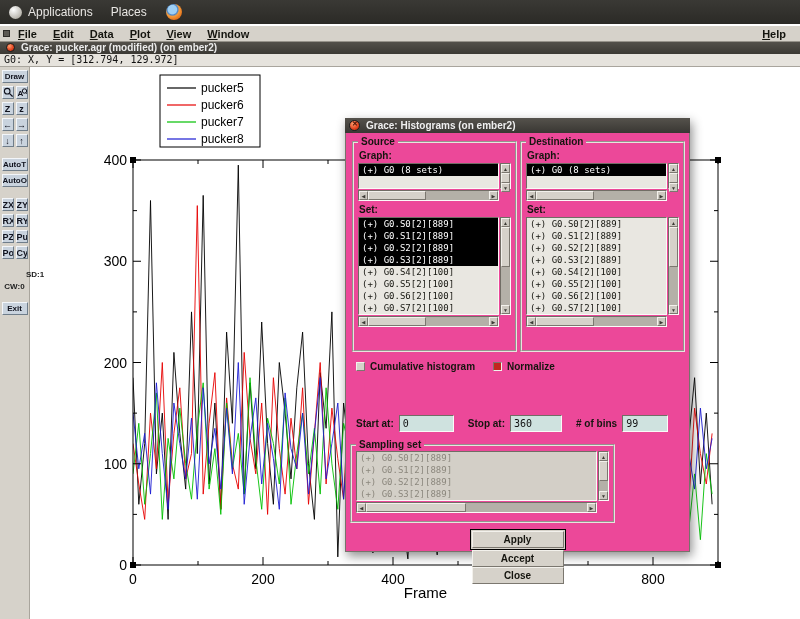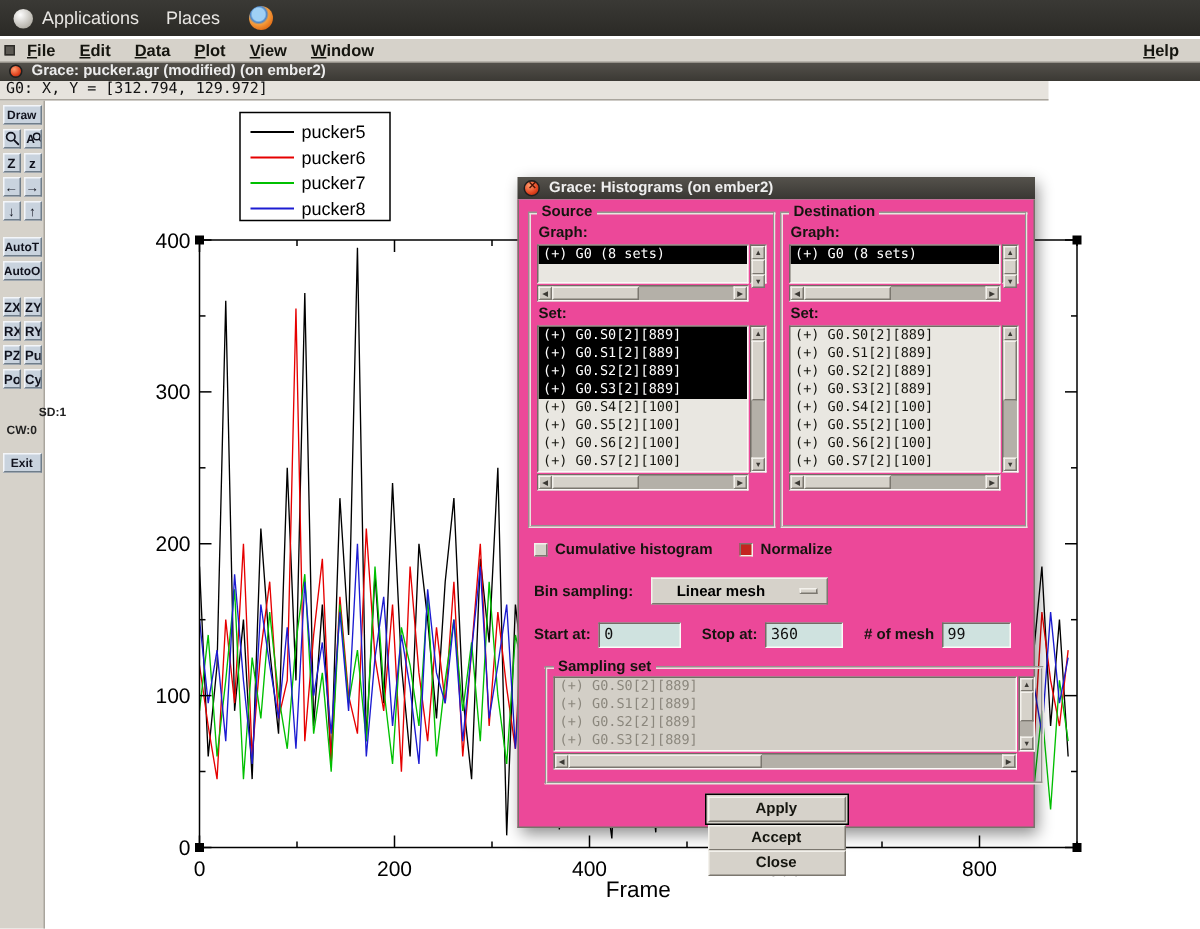--- a/index.html
+++ b/index.html
@@ -11,21 +11,21 @@
 #firefox-icon{width:16px;height:16px;border-radius:50%;margin-left:10px;background:radial-gradient(circle at 40% 35%,#9fd0f5 0 30%,#4c86c8 38%,#f59d3d 48%,#e06a14 78%,#b84c08 100%);}
 
 #titlebar{position:absolute;left:0;top:40px;width:800px;height:14px;background:linear-gradient(#57544e,#3b3934);color:#ececec;display:flex;align-items:center;font-size:10px;font-weight:bold;z-index:5;}
 .win-icon{width:9px;height:9px;border-radius:50%;background:radial-gradient(circle at 35% 30%,#ff9d6e,#e2431f 60%,#a02407);margin:0 6px 0 6px;border:1px solid #1e1e1e;}
 
 #menubar{position:absolute;left:0;top:26px;width:800px;height:16px;background:#d6d2ca;border-bottom:1px solid #96928a;display:flex;align-items:center;font-size:11px;font-weight:bold;color:#15150f;z-index:5;}
 #win-menu-icon{width:7px;height:7px;background:#5c5953;margin-left:3px;border:1px solid #2e2c28;}
 #menu-left{display:flex;}
 .menu-item{padding:0 8px;cursor:default;}
 #help-item{margin-left:auto;padding:0 14px;}
-#locator{position:absolute;left:0;top:54px;width:699px;height:13px;background:#e6e3dd;border-bottom:1px solid #a9a59d;font-family:"DejaVu Sans Mono",monospace;font-size:10px;line-height:12px;padding-left:4px;color:#111;z-index:5;}
+#locator{position:absolute;left:0;top:54px;width:800px;height:13px;background:#e6e3dd;border-bottom:1px solid #a9a59d;font-family:"DejaVu Sans Mono",monospace;font-size:10px;line-height:12px;padding-left:4px;color:#111;z-index:5;}
 
 #sidebar{position:absolute;left:0;top:67px;width:30px;height:552px;background:#d6d2ca;border-right:1px solid #a9a59d;z-index:4;}
 .sb-row{display:flex;justify-content:center;gap:2px;margin-top:3px;}
 .sbtn{width:12px;height:13px;line-height:12px;background:#c9d3de;border:1px solid;border-color:#f3f6fa #6f7d8a #6f7d8a #f3f6fa;font-size:9px;font-weight:bold;color:#10121d;text-align:center;overflow:hidden;cursor:default;}
 .sbtn.wide{width:26px;font-size:8px;}
 .sb-lab{font-size:8px;font-weight:bold;width:30px;text-align:center;color:#222;}
 
 #canvas{position:absolute;left:30px;top:67px;width:770px;height:552px;background:#fff;}
 #plot-svg{font-family:"Liberation Sans",sans-serif;}
 
@@ -56,21 +56,21 @@
 .chk+.chk{margin-left:18px;}
 .chk-ind{width:9px;height:9px;background:#d6d2ca;border:1px solid;border-color:#f3f1ec #7b776f #7b776f #f3f1ec;}
 .chk-ind.on{border-color:#7b776f #f3f1ec #f3f1ec #7b776f;}
 .dlab{font-size:10px;font-weight:bold;color:#15150f;}
 .bin-row{position:absolute;left:10px;top:252px;display:flex;align-items:center;}
 .optmenu{margin-left:12px;width:118px;height:18px;display:flex;align-items:center;background:#d6d2ca;border:1px solid;border-color:#f3f1ec #7b776f #7b776f #f3f1ec;font-size:10px;font-weight:bold;padding:0 6px 0 16px;}
 .opt-dash{margin-left:auto;width:12px;height:4px;background:#d6d2ca;border:1px solid;border-color:#f3f1ec #7b776f #7b776f #f3f1ec;}
 .field-row{position:absolute;left:10px;top:282px;display:flex;align-items:center;}
 .tfield{border:1px solid;border-color:#716d65 #fbfaf8 #fbfaf8 #716d65;background:#cfe2df;font-family:"DejaVu Sans Mono",monospace;font-size:10px;height:17px;padding:0 3px;color:#111;margin:0 14px 0 5px;}
 .w55{width:55px;}.w52{width:52px;}.w46{width:46px;margin-right:0;}
-#samp-frame{left:17px;top:306px;width:333px;height:84px;}
+#samp-frame{left:4px;top:306px;width:265px;height:84px;}
 
 .btn-row{position:absolute;left:10px;right:10px;top:396px;height:24px;display:flex;justify-content:space-between;align-items:center;flex-direction:column;}
 .mbtn{width:92px;height:17px;line-height:15px;text-align:center;font-size:10px;font-weight:bold;color:#15150f;background:#d6d2ca;border:1px solid;border-color:#f3f1ec #7b776f #7b776f #f3f1ec;cursor:default;}
 .defring{border:1px solid #000;padding:1px;background:#d6d2ca;}
 </style>
 </head>
 <body>
 
 <div id="panel">
   <div class="panel-item">
@@ -337,34 +337,27 @@
       <div class="chk">
         <span class="chk-ind" id="cum-ind"></span>
         <span class="dlab">Cumulative histogram</span>
       </div>
       <div class="chk">
         <span class="chk-ind on" id="norm-ind" style="background: rgb(195, 37, 31);"></span>
         <span class="dlab">Normalize</span>
       </div>
     </div>
 
-    <div class="bin-row">
-      <span class="dlab">Bin sampling:</span>
-      <div class="optmenu">
-        <span>Linear mesh</span>
-        <span class="opt-dash"></span>
-      </div>
-    </div>
 
     <div class="field-row">
       <span class="dlab">Start at:</span>
       <input class="tfield w55" readonly="" value="0" style="">
       <span class="dlab">Stop at:</span>
       <input class="tfield w52" readonly="" value="360" style="">
-      <span class="dlab"># of mesh</span>
+      <span class="dlab"># of bins</span>
       <input class="tfield w46" readonly="" value="99" style="">
     </div>
 
     <fieldset class="mframe" id="samp-frame">
       <legend>Sampling set</legend>
       <div class="listwrap">
           <div class="lb-view dis" style="height: 50px;">
             <div class="lb-row">(+) G0.S0[2][889]</div>
             <div class="lb-row">(+) G0.S1[2][889]</div>
             <div class="lb-row">(+) G0.S2[2][889]</div>

